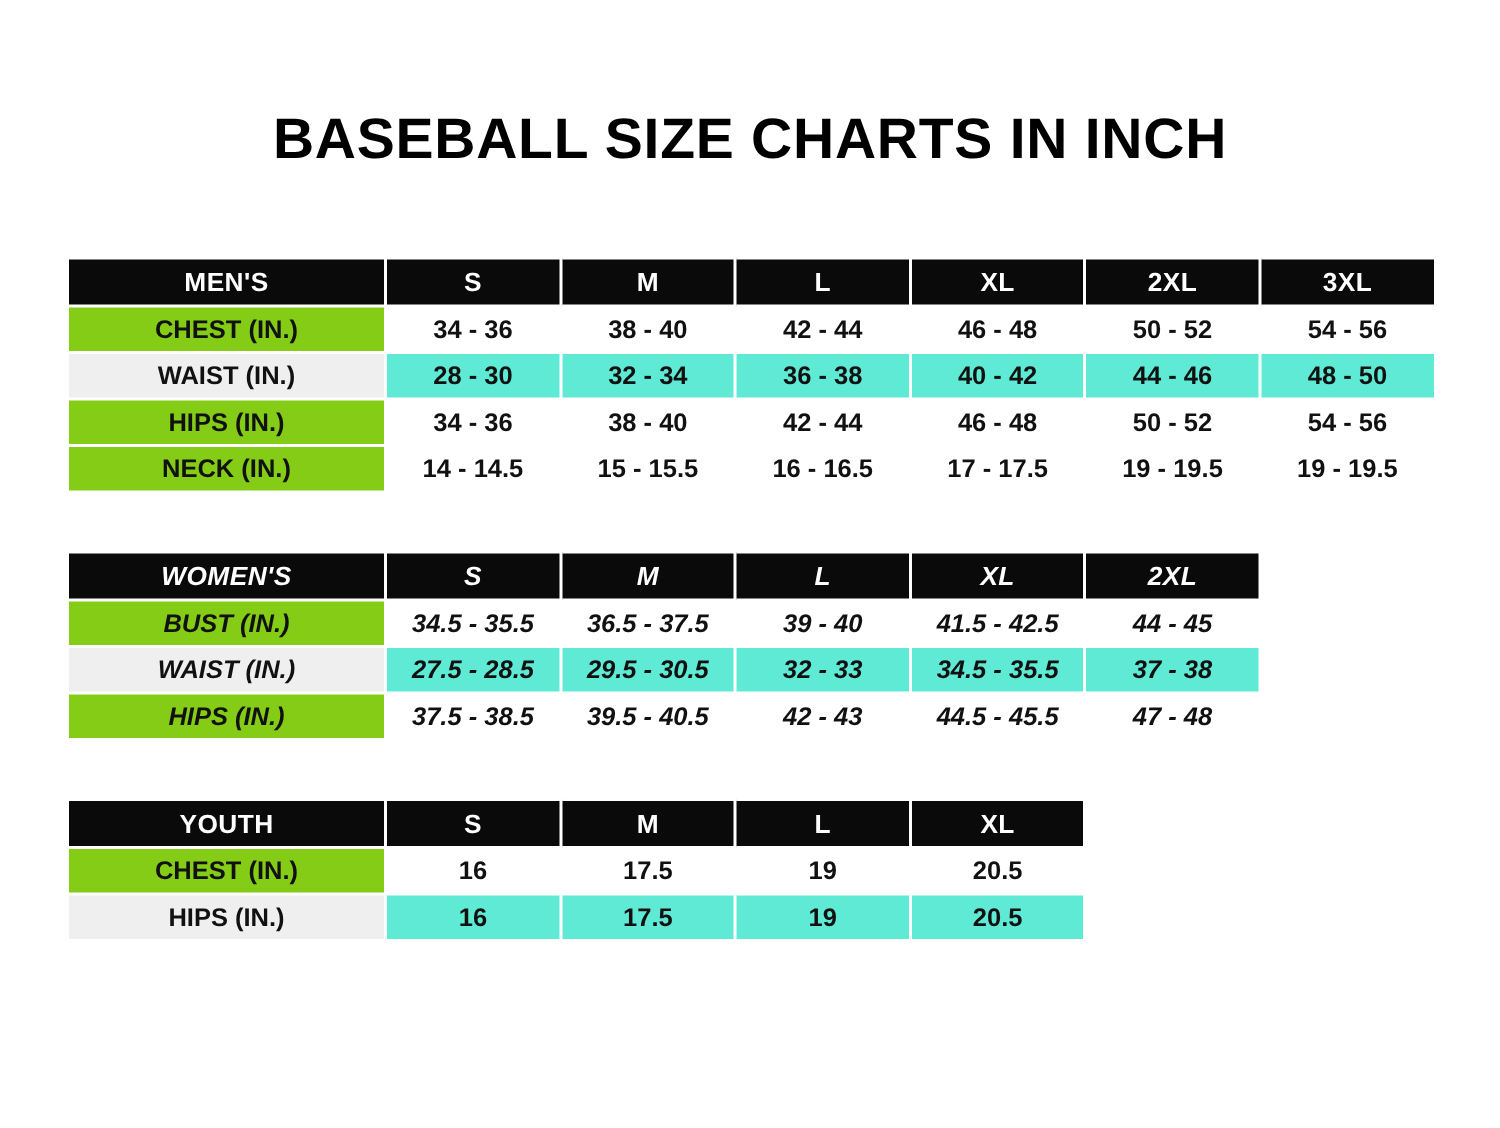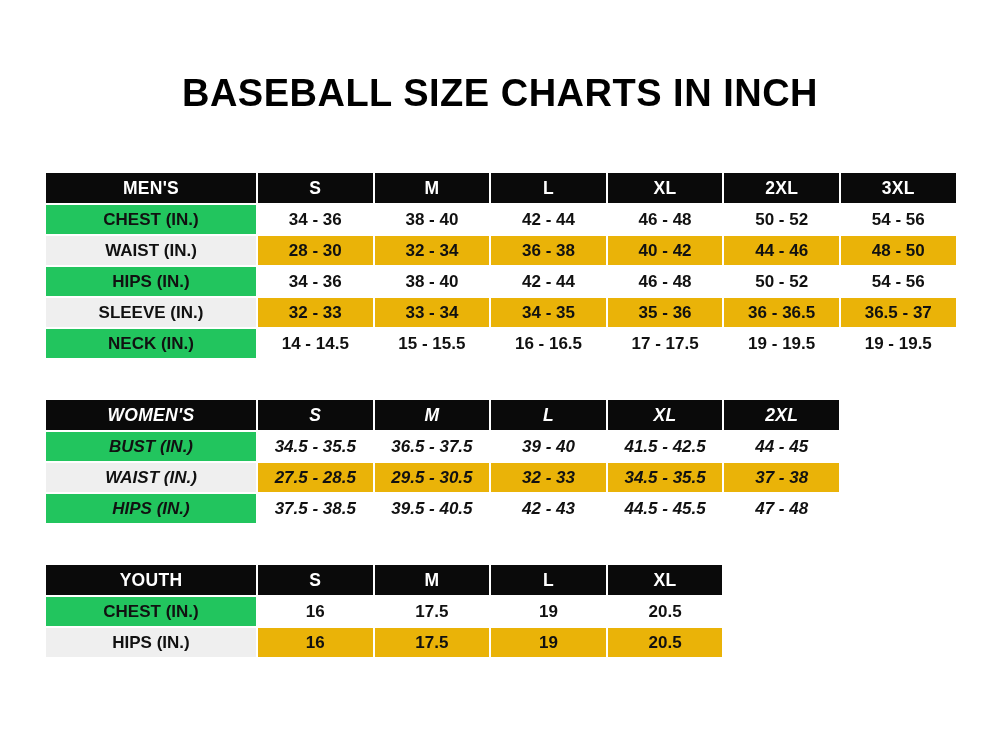--- a/index.html
+++ b/index.html
@@ -58,24 +58,24 @@
   }
   .size-table thead th.row-label-head {
     text-align: center;
   }
   
   .size-table tbody td {
     background: #ffffff;
     color: #111111;
   }
   .size-table tbody tr.alt td {
-    background: #eab308;
+    background: #5eead4;
   }
   .size-table tbody td.row-label {
-    background: #22c55e;
+    background: #84cc16;
     text-align: center;
   }
   .size-table tbody tr.alt td.row-label {
     background: #efefef;
   }
 
   
   .mens { width: 912px; }
   .mens col.c0 { width: 212px; }
   .mens col.c1, .mens col.c2, .mens col.c3, .mens col.c4, .mens col.c5, .mens col.c6 { width: 116.6px; }
@@ -139,29 +139,20 @@
         </tr>
         <tr>
           <td class="row-label">HIPS (IN.)</td>
           <td>34 - 36</td>
           <td>38 - 40</td>
           <td>42 - 44</td>
           <td>46 - 48</td>
           <td>50 - 52</td>
           <td>54 - 56</td>
         </tr>
-        <tr class="alt">
-          <td class="row-label">SLEEVE (IN.)</td>
-          <td>32 - 33</td>
-          <td>33 - 34</td>
-          <td>34 - 35</td>
-          <td>35 - 36</td>
-          <td>36 - 36.5</td>
-          <td>36.5 - 37</td>
-        </tr>
         <tr>
           <td class="row-label">NECK (IN.)</td>
           <td>14 - 14.5</td>
           <td>15 - 15.5</td>
           <td>16 - 16.5</td>
           <td>17 - 17.5</td>
           <td>19 - 19.5</td>
           <td>19 - 19.5</td>
         </tr>
       </tbody>

